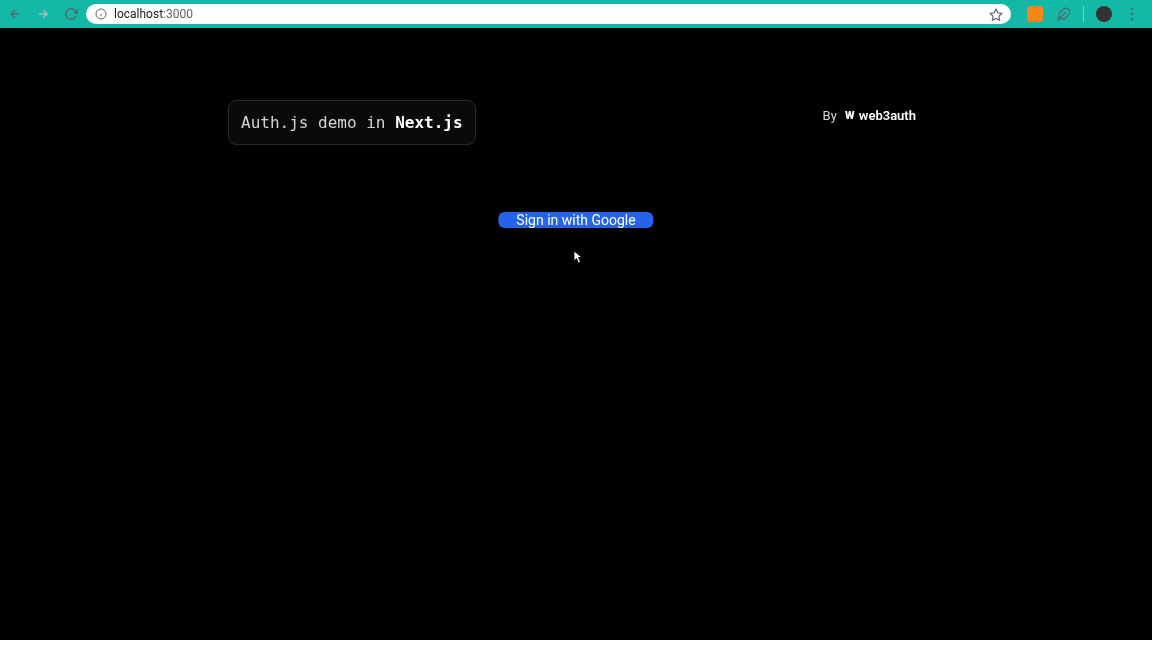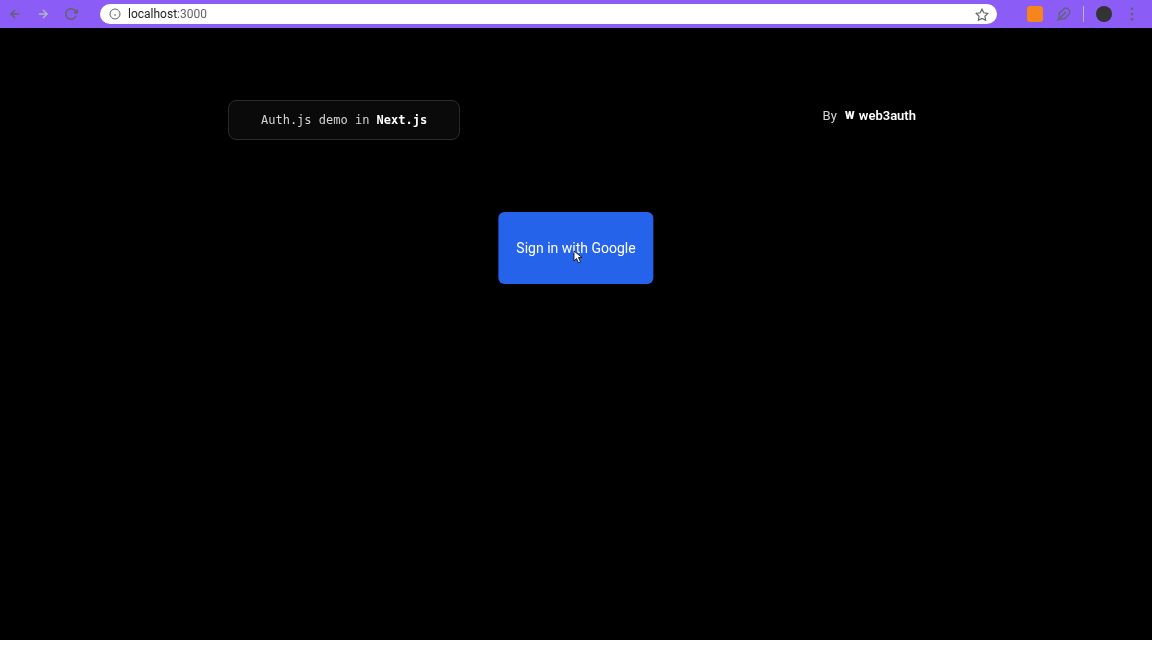--- a/index.html
+++ b/index.html
@@ -9,25 +9,25 @@
     }
     body {
       width: 1152px;
       height: 648px;
       font-family: -apple-system, BlinkMacSystemFont, 'Segoe UI', Roboto, sans-serif;
       background: #fff;
       overflow: hidden;
     }
     .browser-chrome {
       height: 28px;
-      background: #8b5cf6;
+      background: #14b8a6;
       display: flex;
       align-items: center;
       padding: 0 8px;
-      gap: 22px;
+      gap: 8px;
     }
     .nav-buttons {
       display: flex;
       gap: 14px;
       align-items: center;
     }
     .nav-icon {
       width: 14px;
       height: 14px;
       display: flex;
@@ -110,23 +110,23 @@
       background: #000;
       position: relative;
     }
     .badge {
       position: absolute;
       left: 228px;
       top: 72px;
       background: #0a0a0a;
       border: 1px solid #2a2a2a;
       border-radius: 8px;
-      padding: 12px 32px;
+      padding: 12px 12px;
       font-family: ui-monospace, 'SF Mono', Menlo, monospace;
-      font-size: 12px;
+      font-size: 16px;
       color: #d4d4d4;
     }
     .badge strong {
       color: #fff;
       font-weight: 700;
     }
     .credit {
       position: absolute;
       right: 236px;
       top: 80px;
@@ -155,21 +155,21 @@
     }
     .signin-button {
       position: absolute;
       left: 50%;
       top: 184px;
       transform: translateX(-50%);
       background: #2563eb;
       color: #fff;
       border: none;
       border-radius: 6px;
-      padding: 28px 18px;
+      padding: 0 18px;
       font-size: 14px;
       font-family: inherit;
       cursor: pointer;
     }
     .cursor-pointer {
       position: absolute;
       left: 573px;
       top: 222px;
       width: 12px;
       height: 14px;

